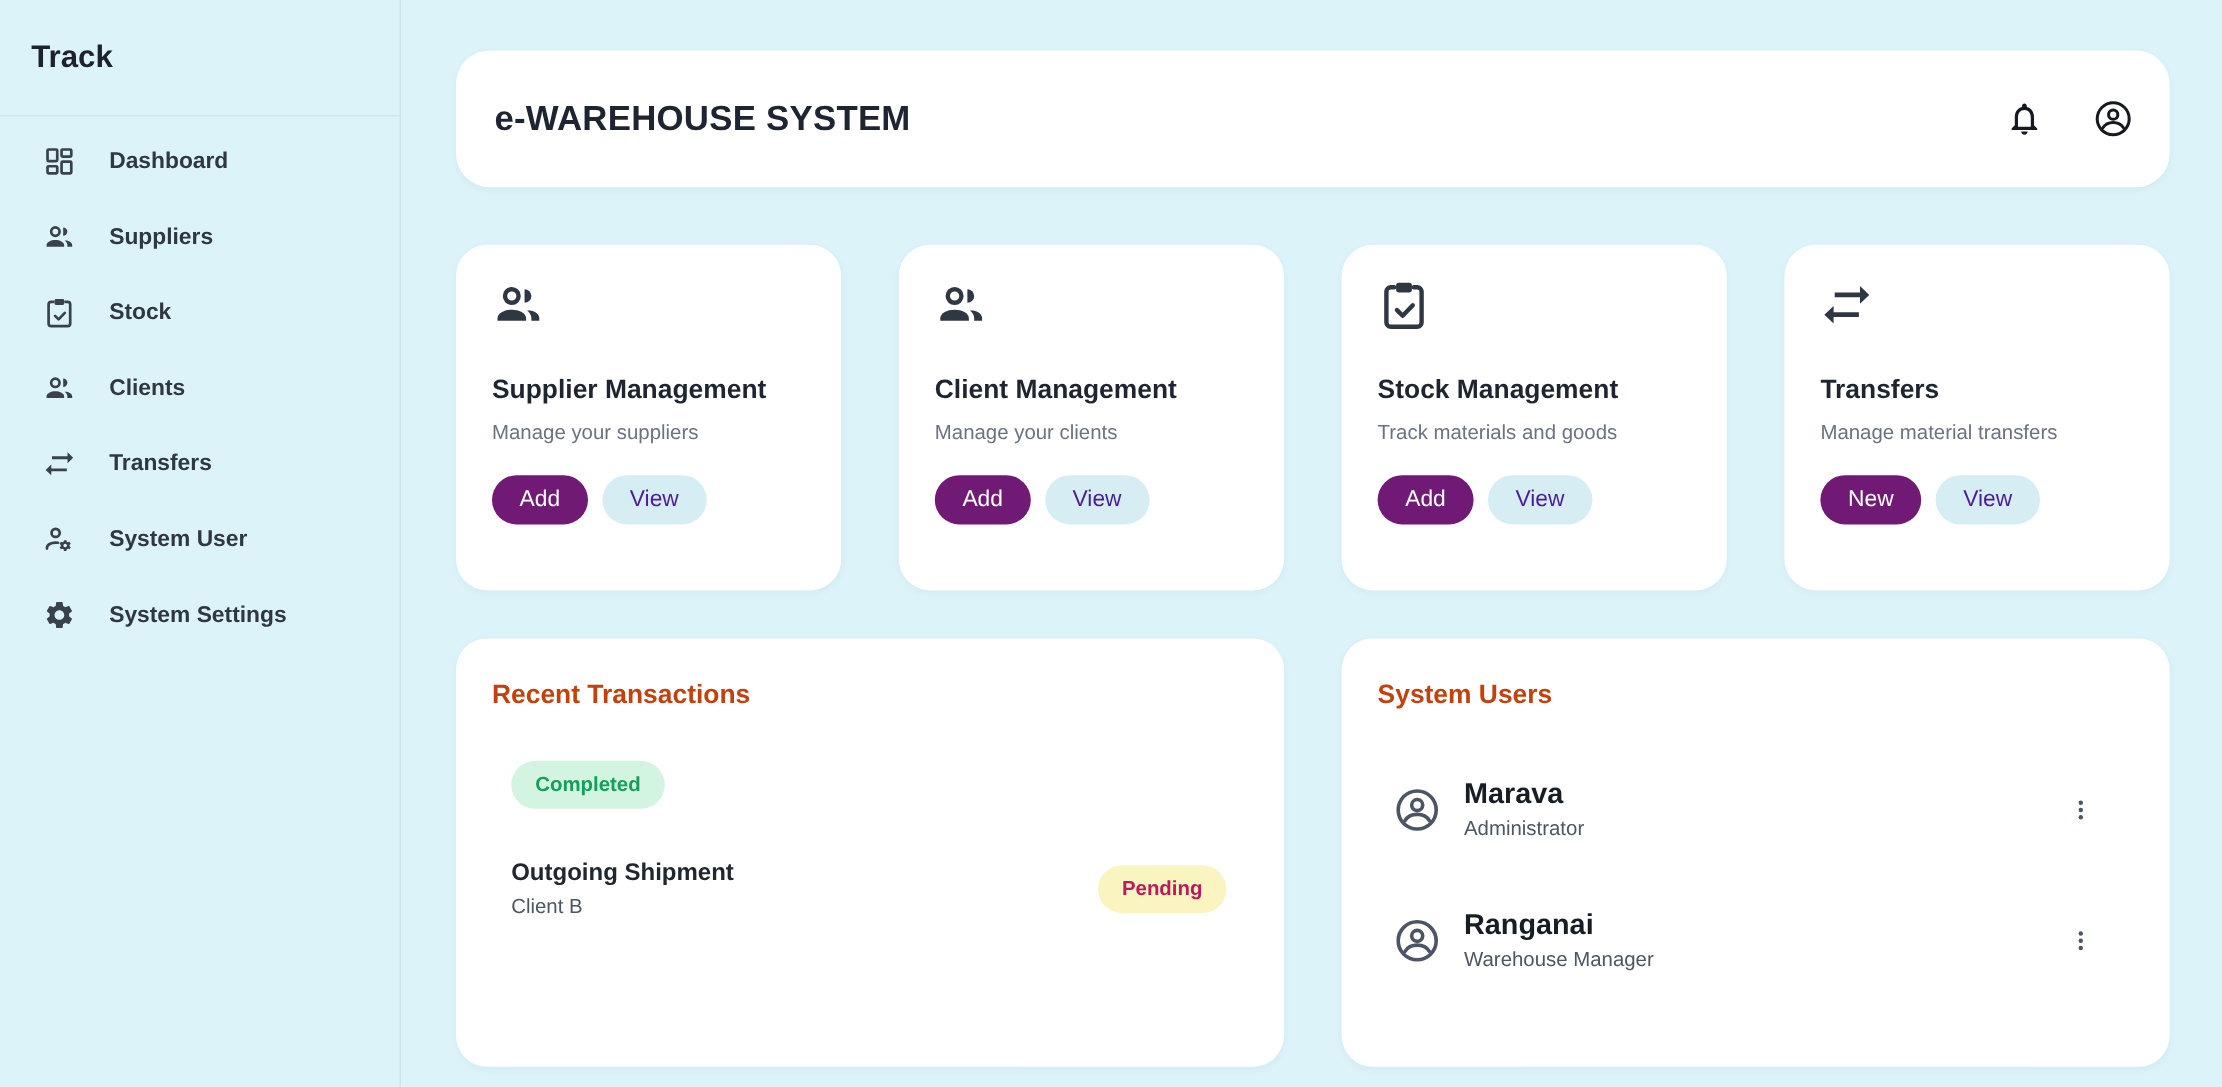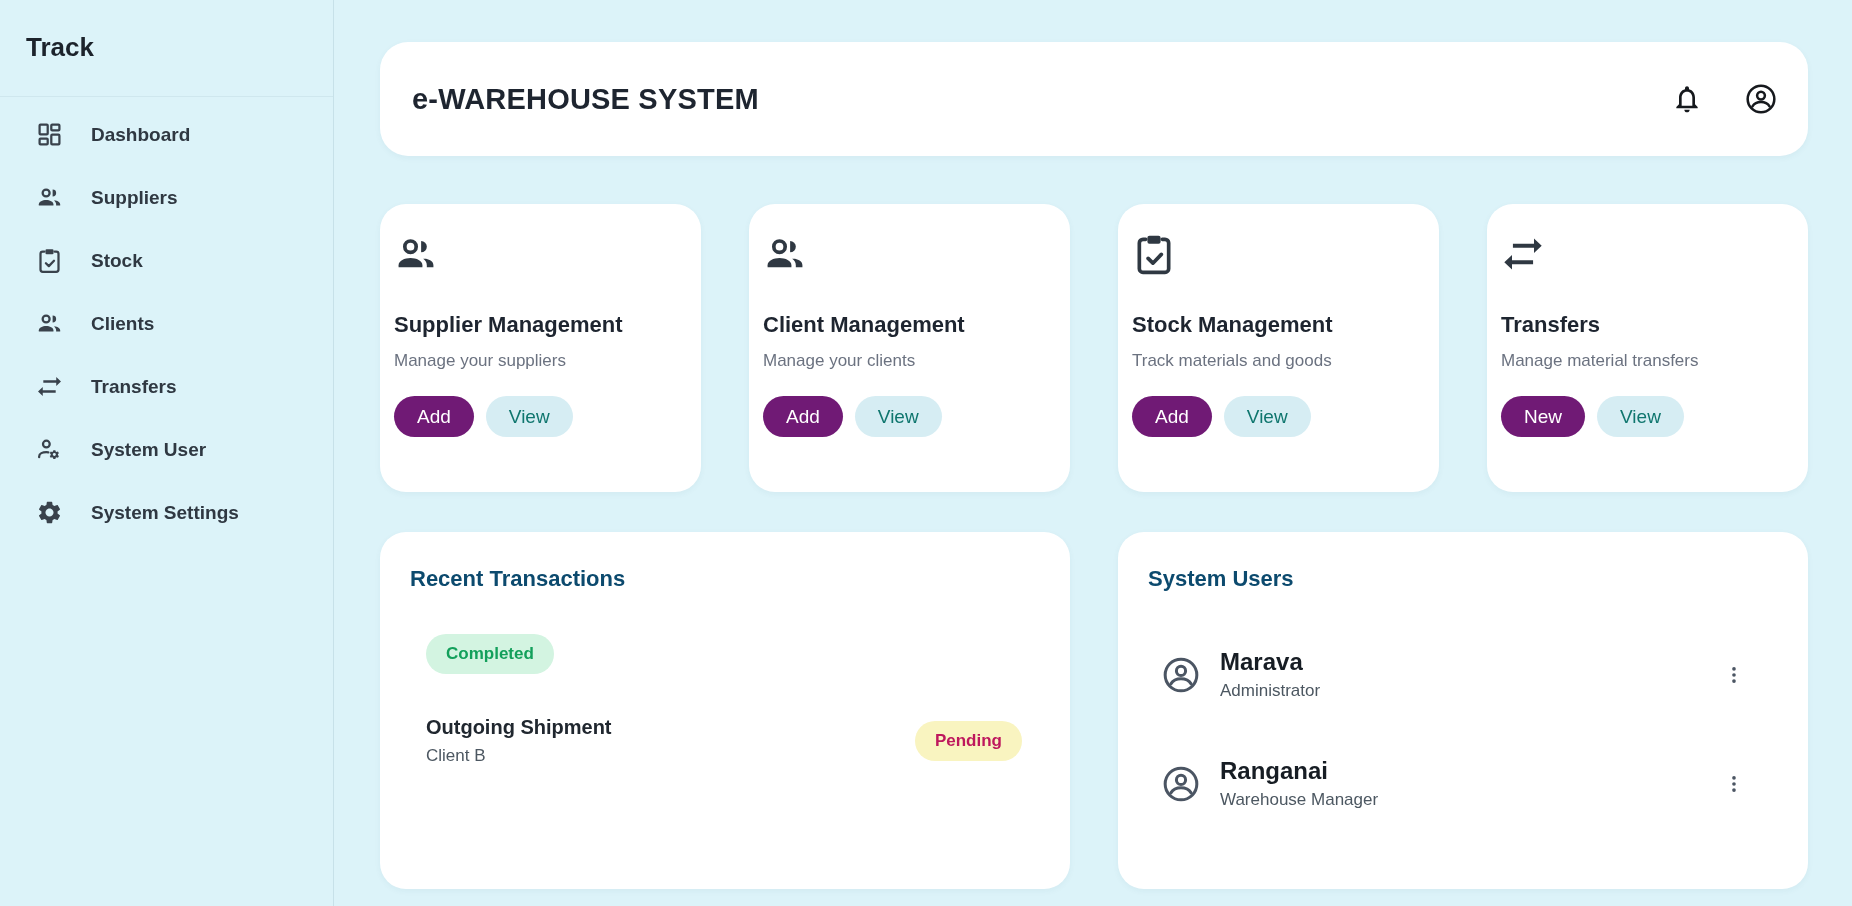--- a/index.html
+++ b/index.html
@@ -64,39 +64,39 @@
     display: grid;
     grid-template-columns: repeat(4, 1fr);
     column-gap: 48px;
     row-gap: 40px;
   }
   .card {
     background: #ffffff;
     border-radius: 26px;
     box-shadow: 0 2px 6px rgba(40,80,95,0.05);
   }
-  .feature-card { height: 288px; padding: 28px 14px; }
+  .feature-card { height: 288px; padding: 28px 30px; }
   .feature-icon { width: 44px; height: 44px; color: #2f3842; }
   .feature-icon svg { width: 44px; height: 44px; }
   .feature-title { margin-top: 36px; font-size: 22px; font-weight: bold; color: #1e2530; }
   .feature-subtitle { margin-top: 13px; font-size: 17px; color: #6b7280; }
   .feature-buttons { margin-top: 25px; display: flex; gap: 12px; }
   .btn {
     border: none; cursor: pointer;
     border-radius: 24px;
     font-size: 19px;
     font-family: inherit;
     padding: 11px 23px;
     line-height: 1;
   }
   .btn-primary { background: #701a75; color: #ffffff; }
-  .btn-secondary { background: #d6edf3; color: #0f766e; }
+  .btn-secondary { background: #d6edf3; color: #4c1d95; }
 
   .wide-card { grid-column: span 2; height: 357px; padding: 34px 34px 0 30px; }
-  .section-title { font-size: 22px; font-weight: bold; color: #0c4a6e; }
+  .section-title { font-size: 22px; font-weight: bold; color: #c2410c; }
 
   
   .txn-row {
     margin-top: 42px;
     padding-left: 16px;
     display: flex; align-items: center; justify-content: space-between;
   }
   .txn-title { font-size: 20px; font-weight: 600; color: #20272f; }
   .txn-subtitle { margin-top: 7px; font-size: 17px; color: #4c5761; }
   .status-badge {

